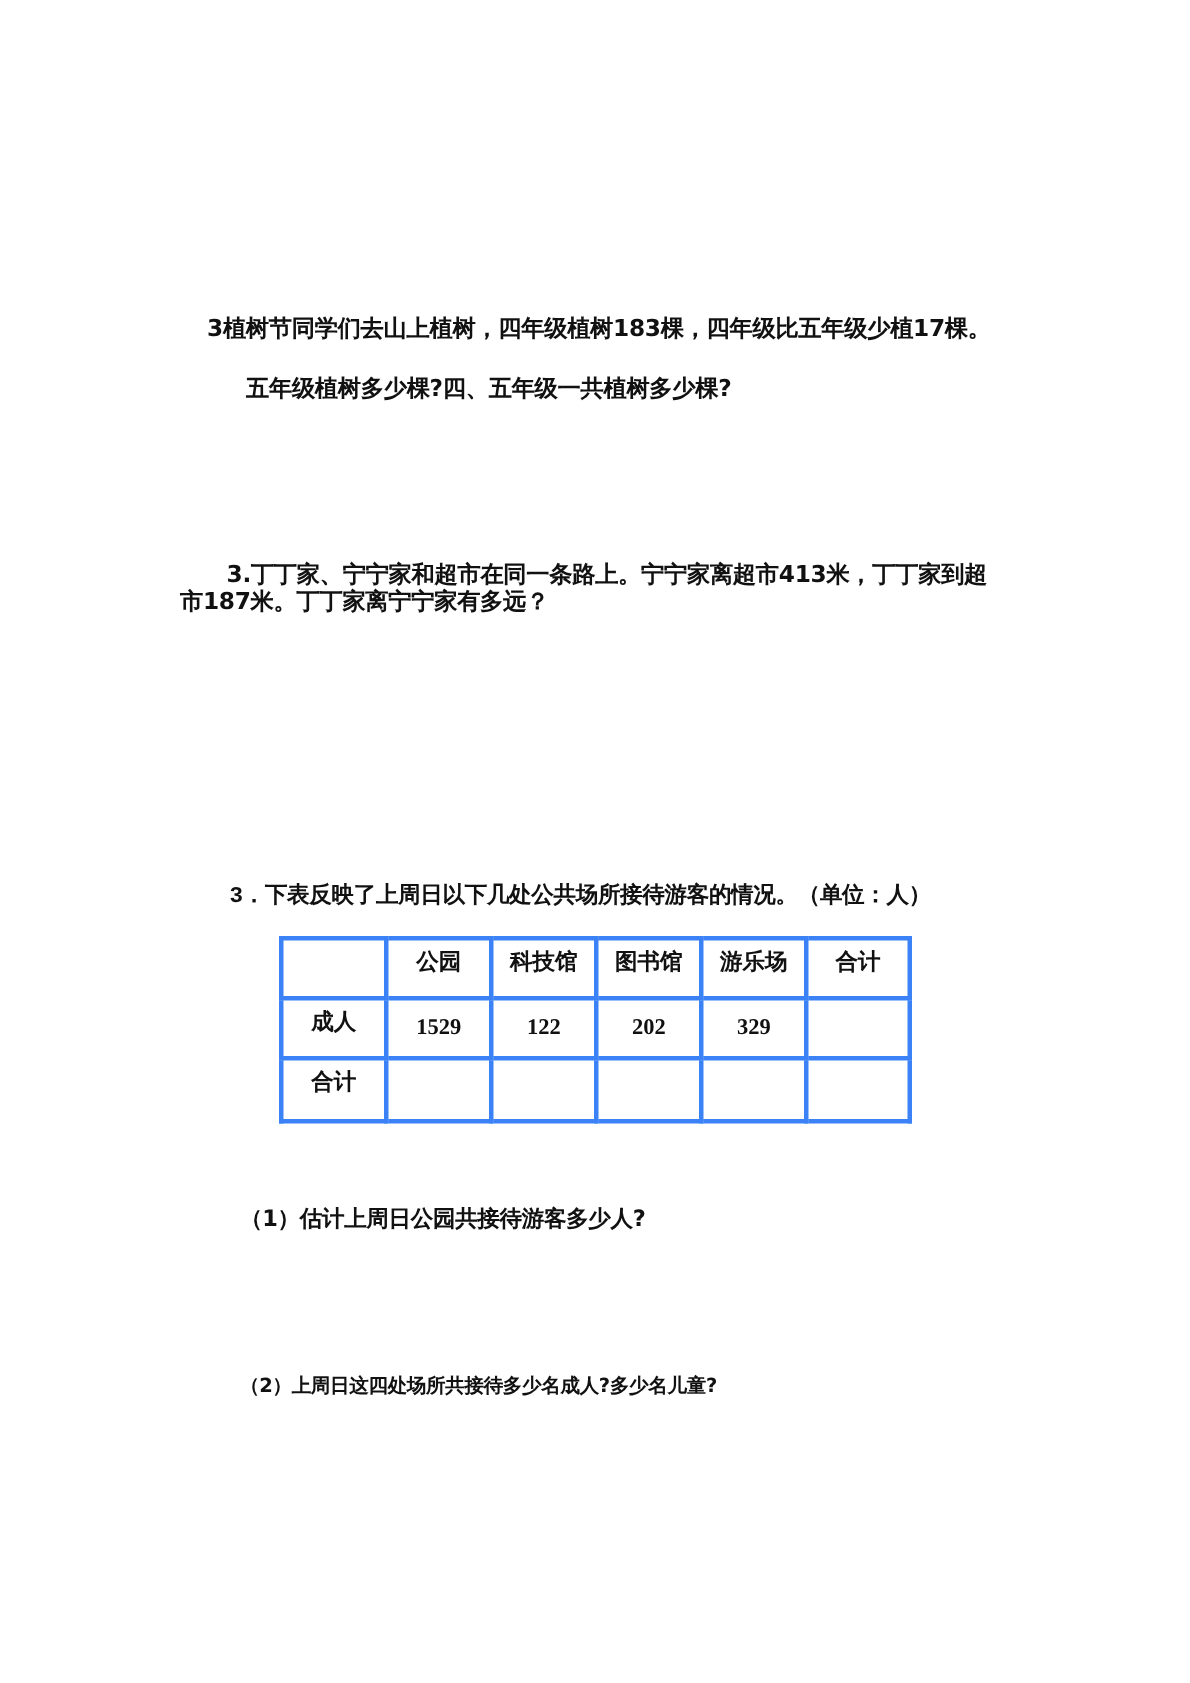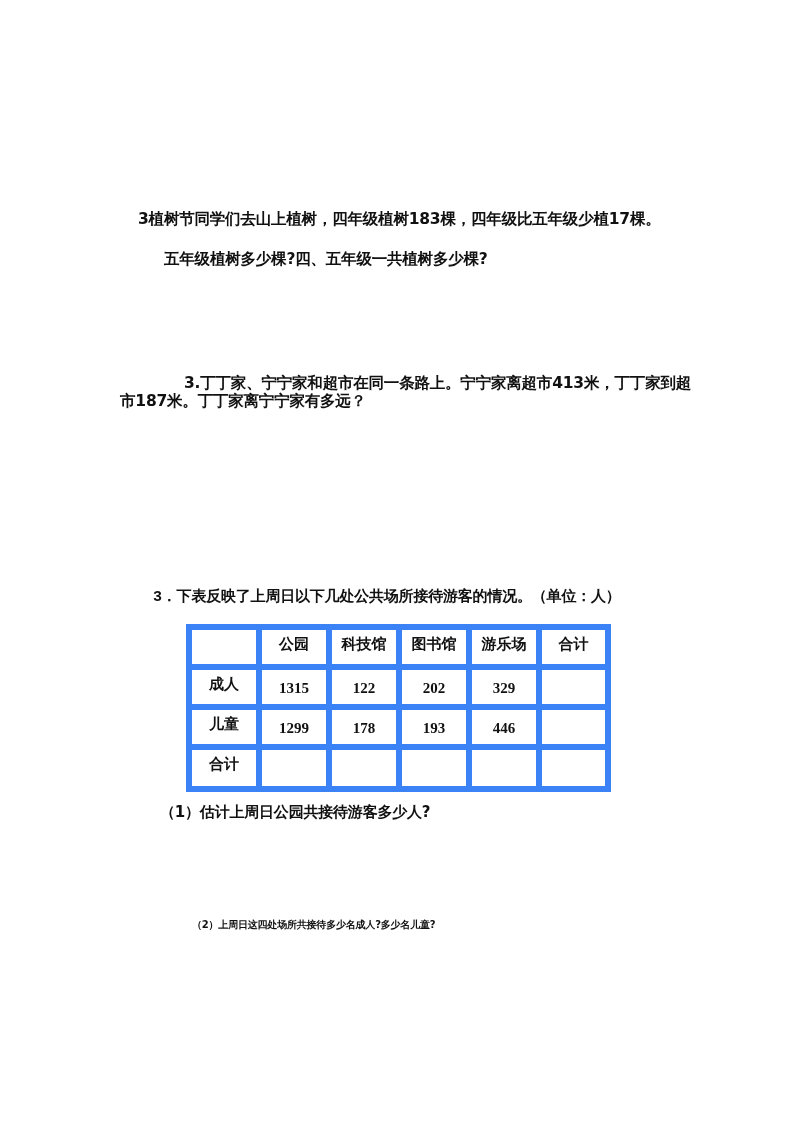--- a/index.html
+++ b/index.html
@@ -9,41 +9,41 @@
   }
   .line {
     position: absolute; white-space: nowrap; font-weight: bold; font-size: 15.5px;
     line-height: 20px; letter-spacing: -0.2px;
   }
   table.data {
     position: absolute; left: 186px; top: 624px; border-collapse: collapse;
     border: 2px solid #000;
   }
   table.data td {
-    border: 6px solid #3b82f6; padding: 0; text-align: center; vertical-align: top;
+    border: 3px solid #3b82f6; padding: 0; text-align: center; vertical-align: top;
     font-weight: bold; font-size: 15px; height: 40px; box-sizing: border-box;
   }
   table.data td span { display: block; padding-top: 5px; }
   table.data td.numcell span {
     font-family: "Liberation Serif", "DejaVu Serif", serif; font-size: 15px; padding-top: 10px;
   }
   .c0 { width: 70px; }
   .c1, .c2, .c3, .c4, .c5 { width: 70px; }
   .c5 { width: 69px; }
 </style>
 </head>
 <body>
 
 <div>
   <div class="line" style="left:138px; top:209px;">3植树节同学们去山上植树，四年级植树183棵，四年级比五年级少植17棵。</div>
   <div class="line" style="left:128px; top:249px;margin-left:36px;">五年级植树多少棵?四、五年级一共植树多少棵?</div>
 </div>
 
 <div>
-  <div class="line" style="left:151px; top:373px;margin-left:33px;">3.丁丁家、宁宁家和超市在同一条路上。宁宁家离超市413米，丁丁家到超</div>
+  <div class="line" style="left:151px; top:373px;">3.丁丁家、宁宁家和超市在同一条路上。宁宁家离超市413米，丁丁家到超</div>
   <div class="line" style="left:120px; top:391px;">市187米。丁丁家离宁宁家有多远？</div>
 </div>
 
 <div>
   <div class="line" style="left:153px; top:588px; font-size:15px;font-family:Liberation Mono, monospace;">3．下表反映了上周日以下几处公共场所接待游客的情况。（单位：人）</div>
 
   <table class="data">
     <tbody>
         <tr>
       <td class="c0">
@@ -63,50 +63,30 @@
           </td>
       <td class="c5">
             <span>合计</span>
           </td>
     </tr>
     <tr>
       <td>
             <span>成人</span>
           </td>
       <td class="numcell">
-            <span>1315</span>
+            <span>1529</span>
           </td>
       <td class="numcell">
             <span>122</span>
           </td>
       <td class="numcell">
             <span>202</span>
           </td>
       <td class="numcell">
             <span>329</span>
-          </td>
-      <td class="numcell">
-            <span></span>
-          </td>
-    </tr>
-    <tr>
-      <td>
-            <span>儿童</span>
-          </td>
-      <td class="numcell">
-            <span>1299</span>
-          </td>
-      <td class="numcell">
-            <span>178</span>
-          </td>
-      <td class="numcell">
-            <span>193</span>
-          </td>
-      <td class="numcell">
-            <span>446</span>
           </td>
       <td class="numcell">
             <span></span>
           </td>
     </tr>
     <tr>
       <td style="height:42px;">
             <span>合计</span>
           </td>
       <td class="numcell">
@@ -122,14 +102,14 @@
             <span></span>
           </td>
       <td class="numcell">
             <span></span>
           </td>
     </tr>
   </tbody>
     </table>
 
   <div class="line" style="left:160px; top:802px; font-size:15px;">（1）估计上周日公园共接待游客多少人?</div>
-  <div class="line" style="left:160px; top:915px; font-size:10px;margin-left:32px;">（2）上周日这四处场所共接待多少名成人?多少名儿童?</div>
+  <div class="line" style="left:160px; top:915px; font-size:13px;">（2）上周日这四处场所共接待多少名成人?多少名儿童?</div>
 </div>
 
 </body></html>

